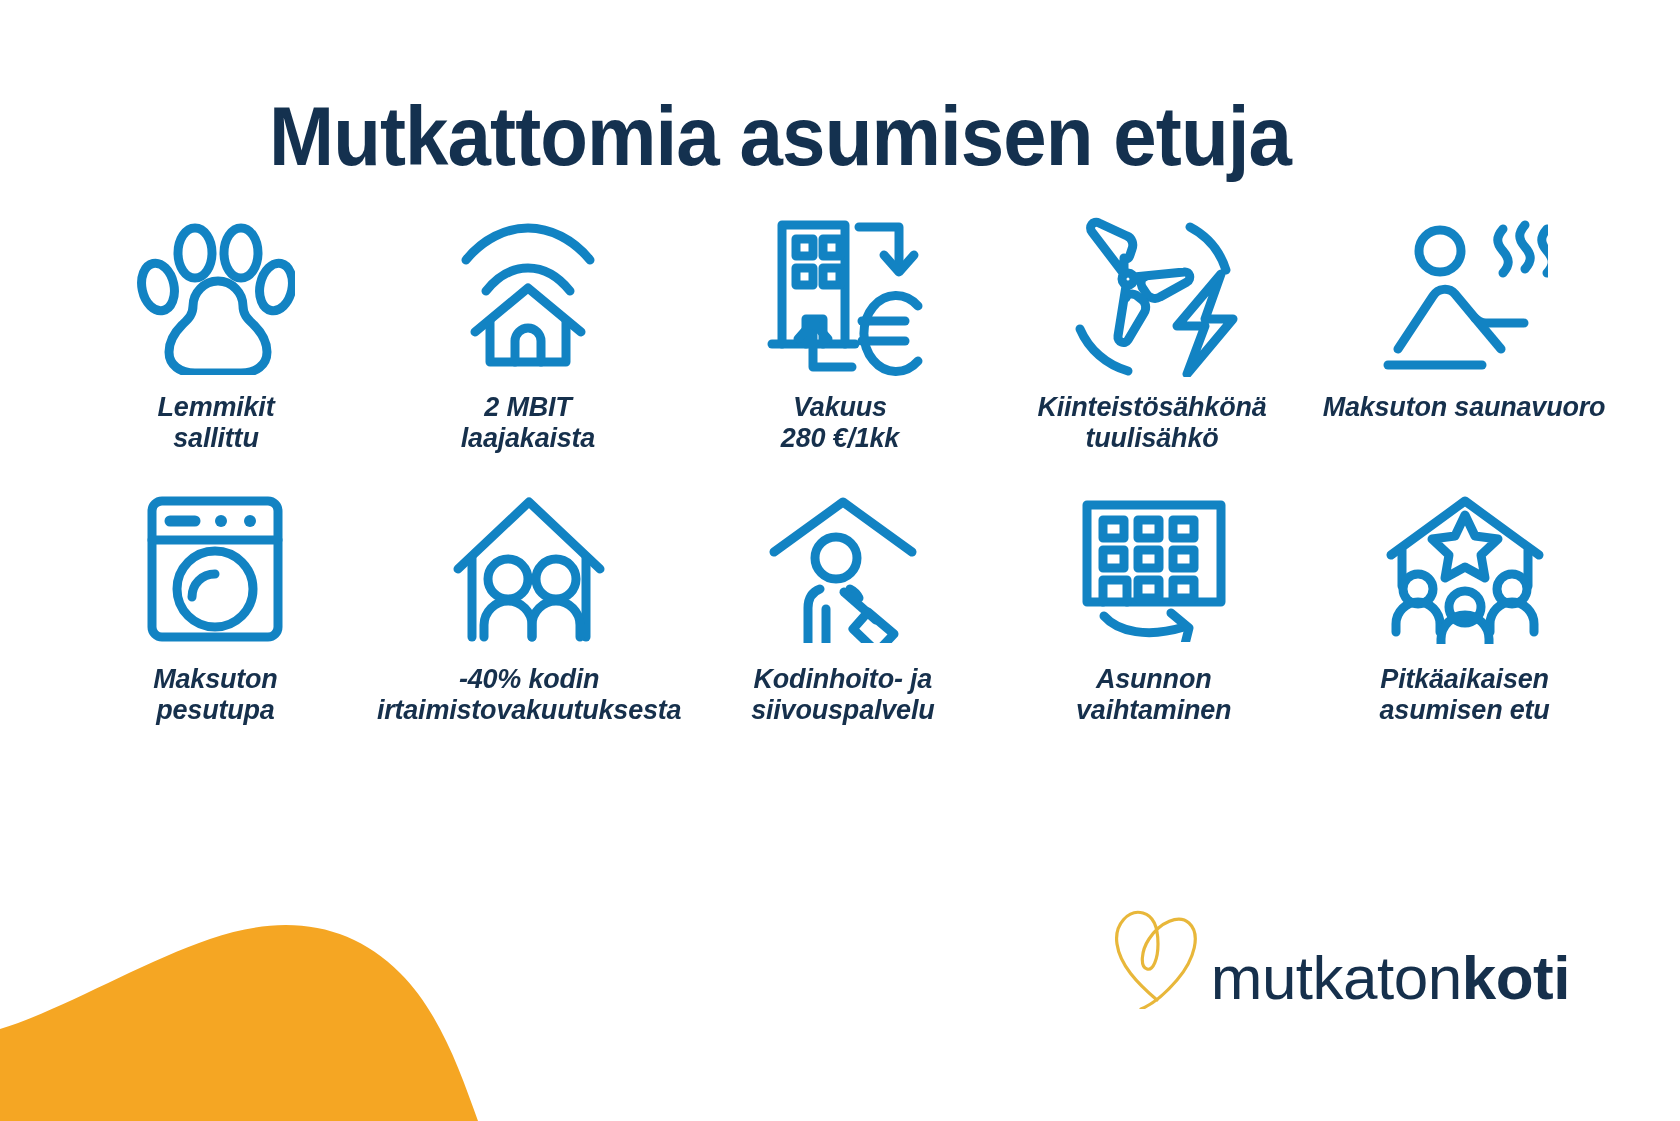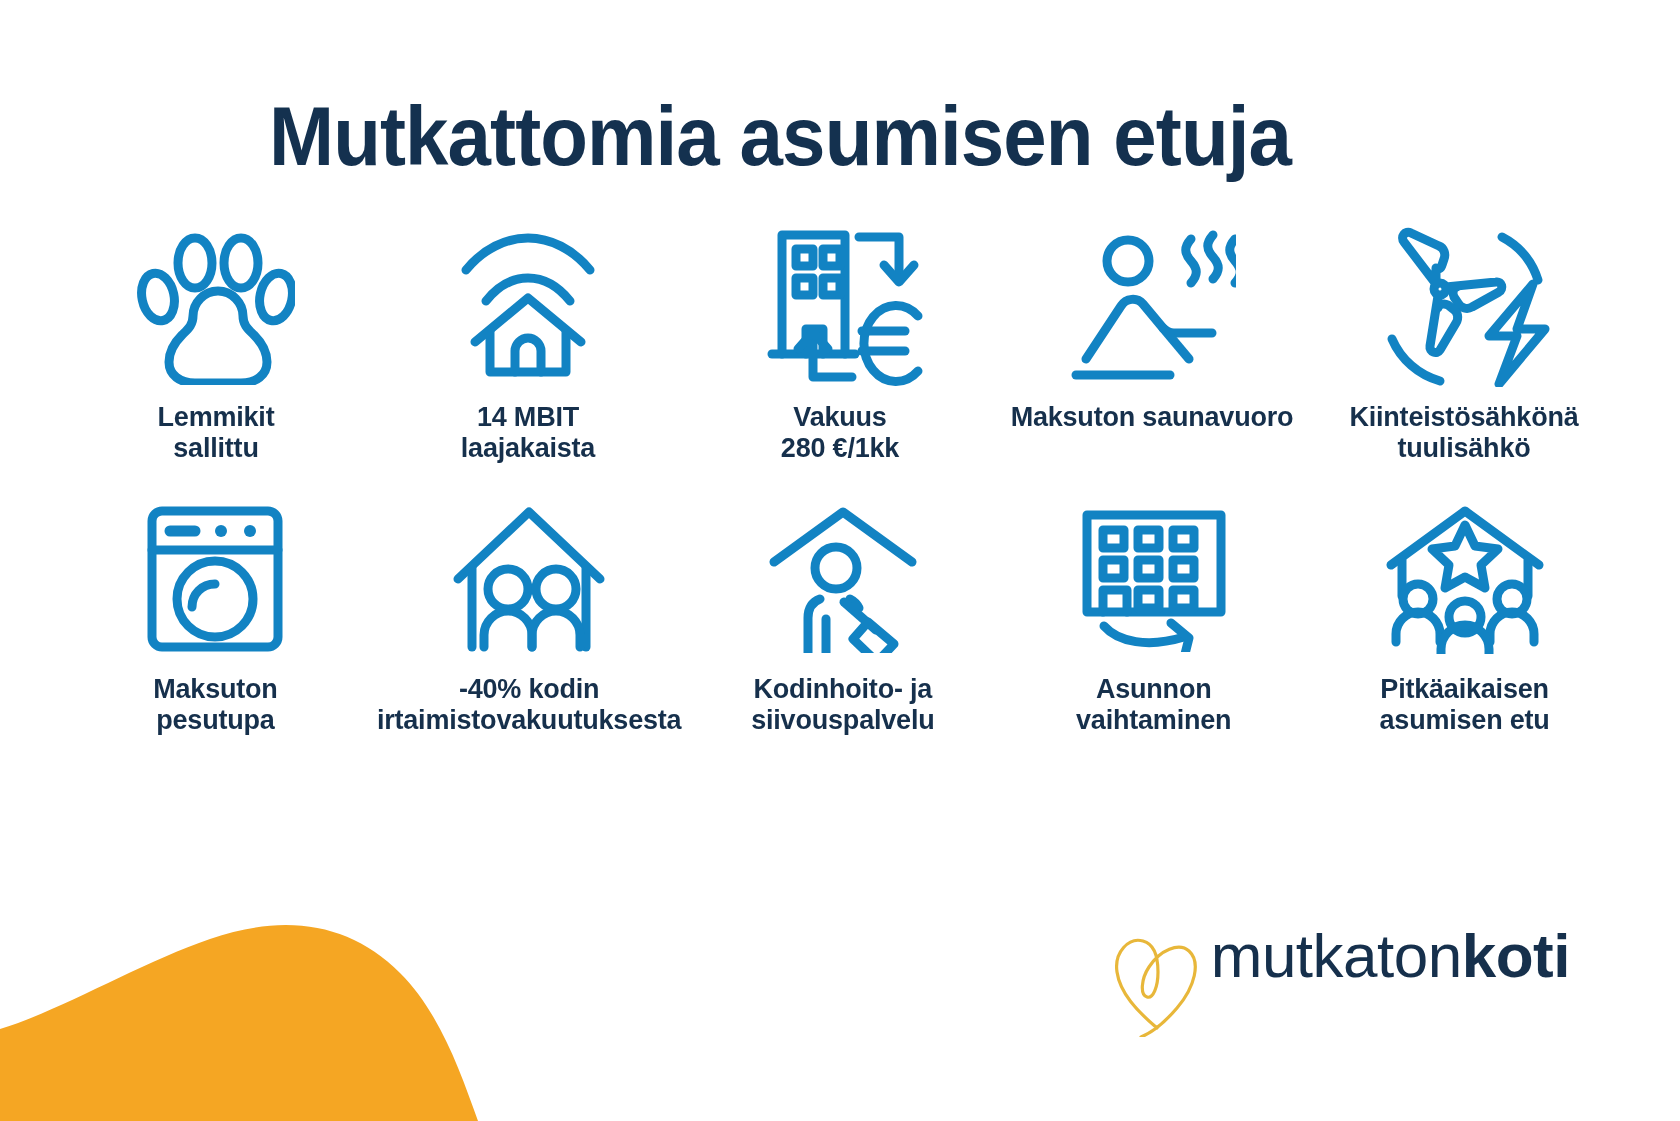--- a/index.html
+++ b/index.html
@@ -31,23 +31,24 @@
     letter-spacing: -1px;
     color: #14314f;
     transform: scaleX(0.93);
     transform-origin: center top;
     white-space: nowrap;
   }
 
   
   .benefits {
     position: absolute;
-    top: 222px;
+    top: 212px;
     left: 60px;
     width: 1560px;
+    font-style: italic;
   }
   .benefit-row {
     display: flex;
     width: 100%;
   }
   .benefit-row.row-1 { height: 272px; }
   .benefit-row.row-2 { height: 300px; }
 
   .benefit {
     flex: 1 1 0;
@@ -92,23 +93,23 @@
     left: 0;
     bottom: 0;
     width: 500px;
     height: 260px;
   }
 
   
   .logo {
     position: absolute;
     right: 110px;
-    bottom: 84px;
+    bottom: 112px;
     display: flex;
-    align-items: flex-start;
+    align-items: flex-end;
     gap: 12px;
   }
   .logo-heart { display: block; }
   .logo-text {
     font-family: "Liberation Sans", sans-serif;
     font-size: 62px;
     line-height: 1;
     color: #16304c;
     letter-spacing: -0.5px;
     white-space: nowrap;
@@ -142,21 +143,21 @@
     <div class="benefit">
       <div class="icon-box">
         <svg width="150" height="150" viewBox="0 0 150 150" fill="none" stroke="#1283c3" stroke-width="9" stroke-linecap="round" stroke-linejoin="round">
           <path d="M13 38c17-21 40-32 62-32s45 11 62 32"></path>
           <path d="M33 69c12-15 27-23 42-23s30 8 42 23"></path>
           <path d="M22 110 75 66l53 44"></path>
           <path d="M37 99v41h76V99"></path>
           <path d="M62 140v-21c0-7 6-13 13-13s13 6 13 13v21"></path>
         </svg>
       </div>
-      <div class="label nudge-10">14 MBIT
+      <div class="label nudge-10">2 MBIT
 laajakaista</div>
     </div>
 
     <div class="benefit">
       <div class="icon-box">
         <svg width="170" height="168" viewBox="0 0 170 168" fill="none" stroke="#1283c3" stroke-width="9" stroke-linecap="round" stroke-linejoin="round">
 
           <path d="M27 131V12h63v119"></path>
           <rect x="41" y="26" width="17" height="17"></rect>
           <rect x="68" y="26" width="17" height="17"></rect>
@@ -175,57 +176,57 @@
           <path d="M107 108h43"></path>
           <path d="M107 128h43"></path>
         </svg>
       </div>
       <div class="label nudge-6">Vakuus
 280 €/1kk</div>
     </div>
 
     <div class="benefit">
       <div class="icon-box">
+        <svg width="172" height="160" viewBox="0 0 172 160" fill="none" stroke="#1283c3" stroke-width="9" stroke-linecap="round" stroke-linejoin="round">
+
+          <path d="M124 10a74 74 0 0 1 36 43"></path>
+          <path d="M14 112a74 74 0 0 0 48 42"></path>
+
+          <circle cx="62" cy="62" r="6"></circle>
+
+          <path d="M58 57 26 15c-4-5 1-12 7-9l28 13c5 2 7 8 5 13l-2 6c-1 4-4 5-6 3z"></path>
+
+          <path d="M68 60l50-5c6-1 8 7 3 10l-27 15c-5 3-11 1-14-4l-4-6c-2-4-1-9 3-10z"></path>
+
+          <path d="M60 69l-8 50c-1 6 7 9 10 4l16-27c3-5 2-11-3-14l-5-4c-4-2-9-1-10 3z"></path>
+
+          <path d="M155 57l-44 52h28l-18 48 46-55h-28z"></path>
+        </svg>
+      </div>
+      <div class="label nudge-22">Kiinteistösähkönä
+tuulisähkö</div>
+    </div>
+
+    <div class="benefit">
+      <div class="icon-box">
         <svg width="168" height="156" viewBox="0 0 168 156" fill="none" stroke="#1283c3" stroke-width="9" stroke-linecap="round" stroke-linejoin="round">
 
           <path d="M123 10c-7 8-7 14 0 22s7 14 0 22"></path>
           <path d="M145 6c-7 8-7 14 0 22s7 14 0 22"></path>
           <path d="M167 10c-7 8-7 14 0 22s7 14 0 22"></path>
 
           <circle cx="60" cy="32" r="21"></circle>
 
           <path d="M18 130 53 77c5-8 16-9 22-2l20 24c3 3 7 5 11 5h38"></path>
           <path d="M95 99l26 31"></path>
 
           <path d="M8 146h94"></path>
         </svg>
       </div>
       <div class="label nudge-28">Maksuton saunavuoro</div>
-    </div>
-
-    <div class="benefit">
-      <div class="icon-box">
-        <svg width="172" height="160" viewBox="0 0 172 160" fill="none" stroke="#1283c3" stroke-width="9" stroke-linecap="round" stroke-linejoin="round">
-
-          <path d="M124 10a74 74 0 0 1 36 43"></path>
-          <path d="M14 112a74 74 0 0 0 48 42"></path>
-
-          <circle cx="62" cy="62" r="6"></circle>
-
-          <path d="M58 57 26 15c-4-5 1-12 7-9l28 13c5 2 7 8 5 13l-2 6c-1 4-4 5-6 3z"></path>
-
-          <path d="M68 60l50-5c6-1 8 7 3 10l-27 15c-5 3-11 1-14-4l-4-6c-2-4-1-9 3-10z"></path>
-
-          <path d="M60 69l-8 50c-1 6 7 9 10 4l16-27c3-5 2-11-3-14l-5-4c-4-2-9-1-10 3z"></path>
-
-          <path d="M155 57l-44 52h28l-18 48 46-55h-28z"></path>
-        </svg>
-      </div>
-      <div class="label nudge-22">Kiinteistösähkönä
-tuulisähkö</div>
     </div>
 
   </div>
 
   <div class="benefit-row row-2">
 
     <div class="benefit">
       <div class="icon-box">
         <svg width="140" height="150" viewBox="0 0 140 150" fill="none" stroke="#1283c3" stroke-width="9" stroke-linecap="round" stroke-linejoin="round">
           <rect x="7" y="7" width="126" height="136" rx="10"></rect>

